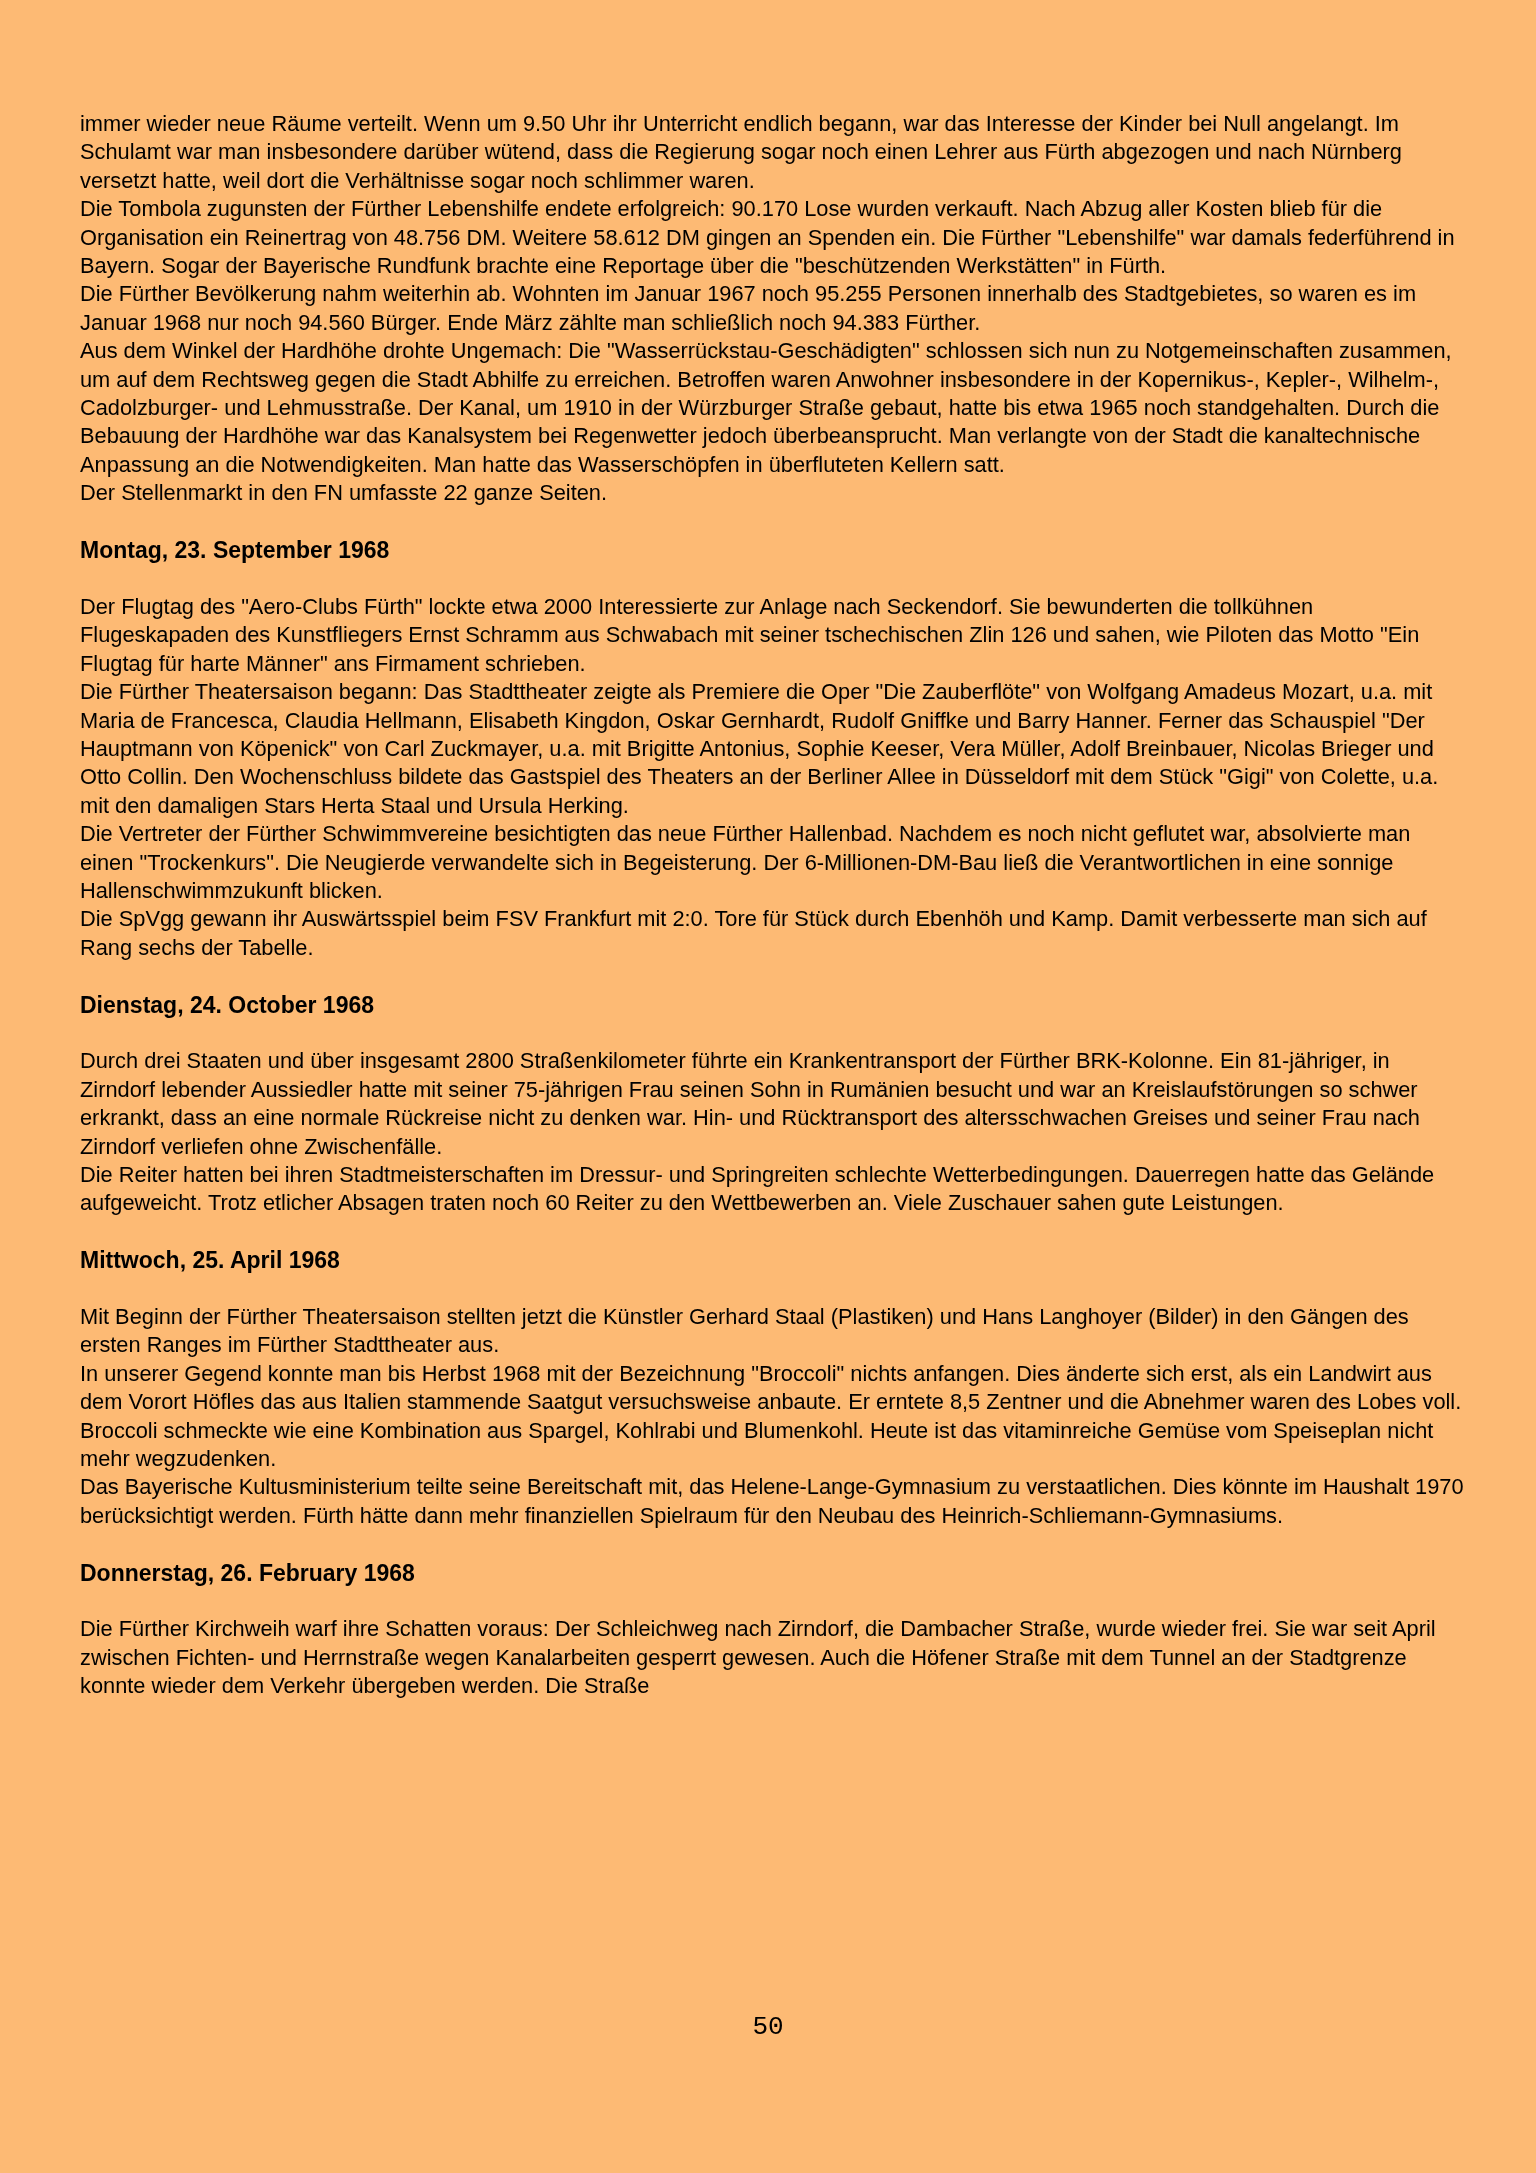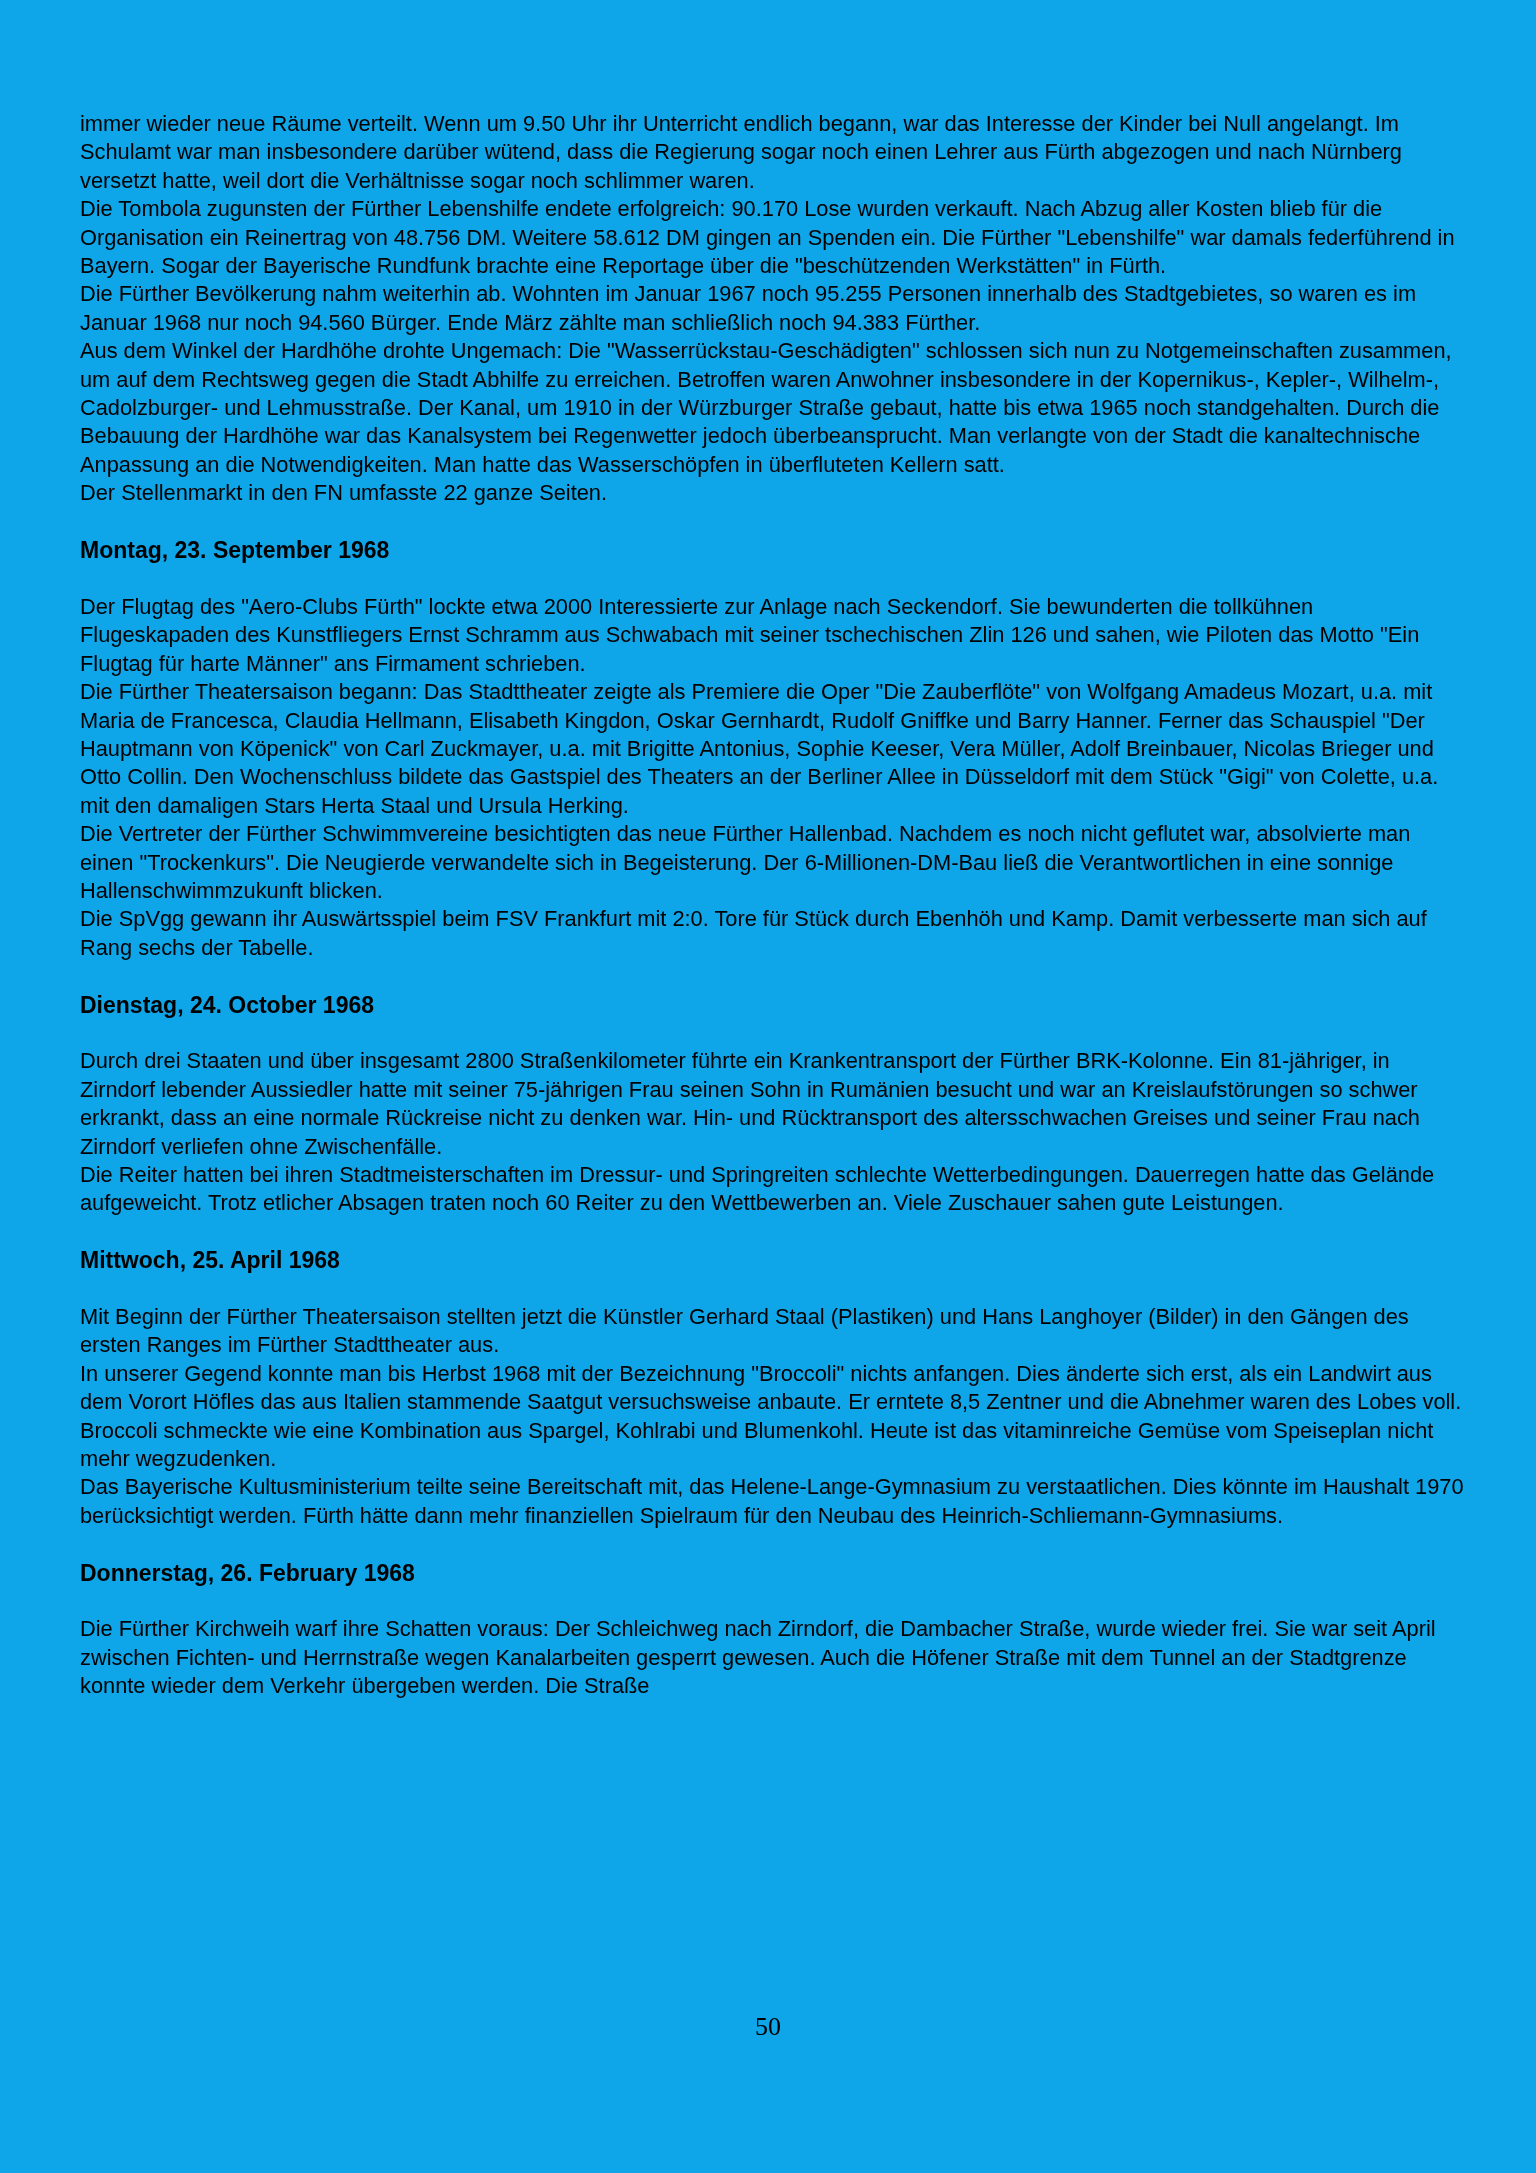--- a/index.html
+++ b/index.html
@@ -4,21 +4,21 @@
 <style>
   html, body {
     margin: 0;
     padding: 0;
     background: #ffffff;
   }
   .page {
     position: relative;
     width: 1536px;
     height: 2173px;
-    background: #0ea5e9;
+    background: #fdba74;
     color: #000000;
     font-family: "Liberation Sans", sans-serif;
     font-size: 21.8px;
     line-height: 28.4px;
     overflow: hidden;
   }
   .content {
     position: absolute;
     left: 80px;
     top: 110px;
@@ -33,21 +33,21 @@
     font-size: 23px;
     line-height: 28.4px;
     font-weight: bold;
   }
   .page-number {
     position: absolute;
     left: 0;
     right: 0;
     top: 2012px;
     text-align: center;
-    font-family: Liberation Serif, serif;
+    font-family: Liberation Mono, monospace;
     font-size: 26px;
     line-height: 30px;
     color: #000000;
   }
 </style>
 </head>
 <body>
 
 <main class="page">
   <div class="content" id="document-content">

